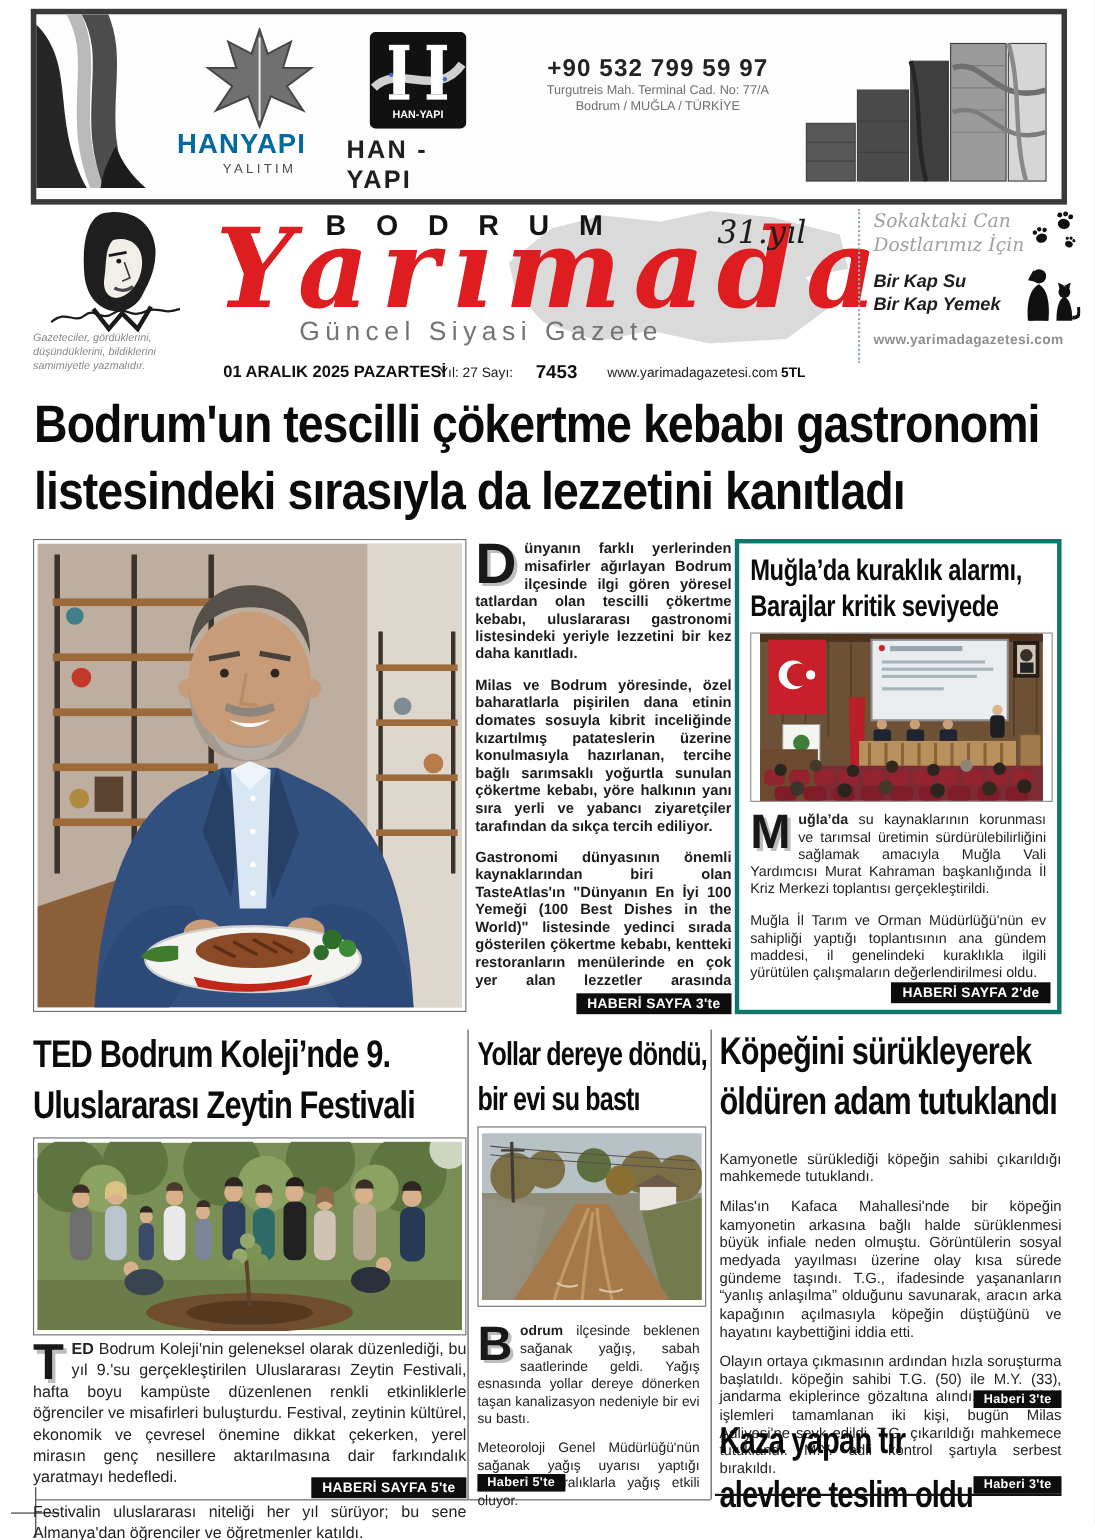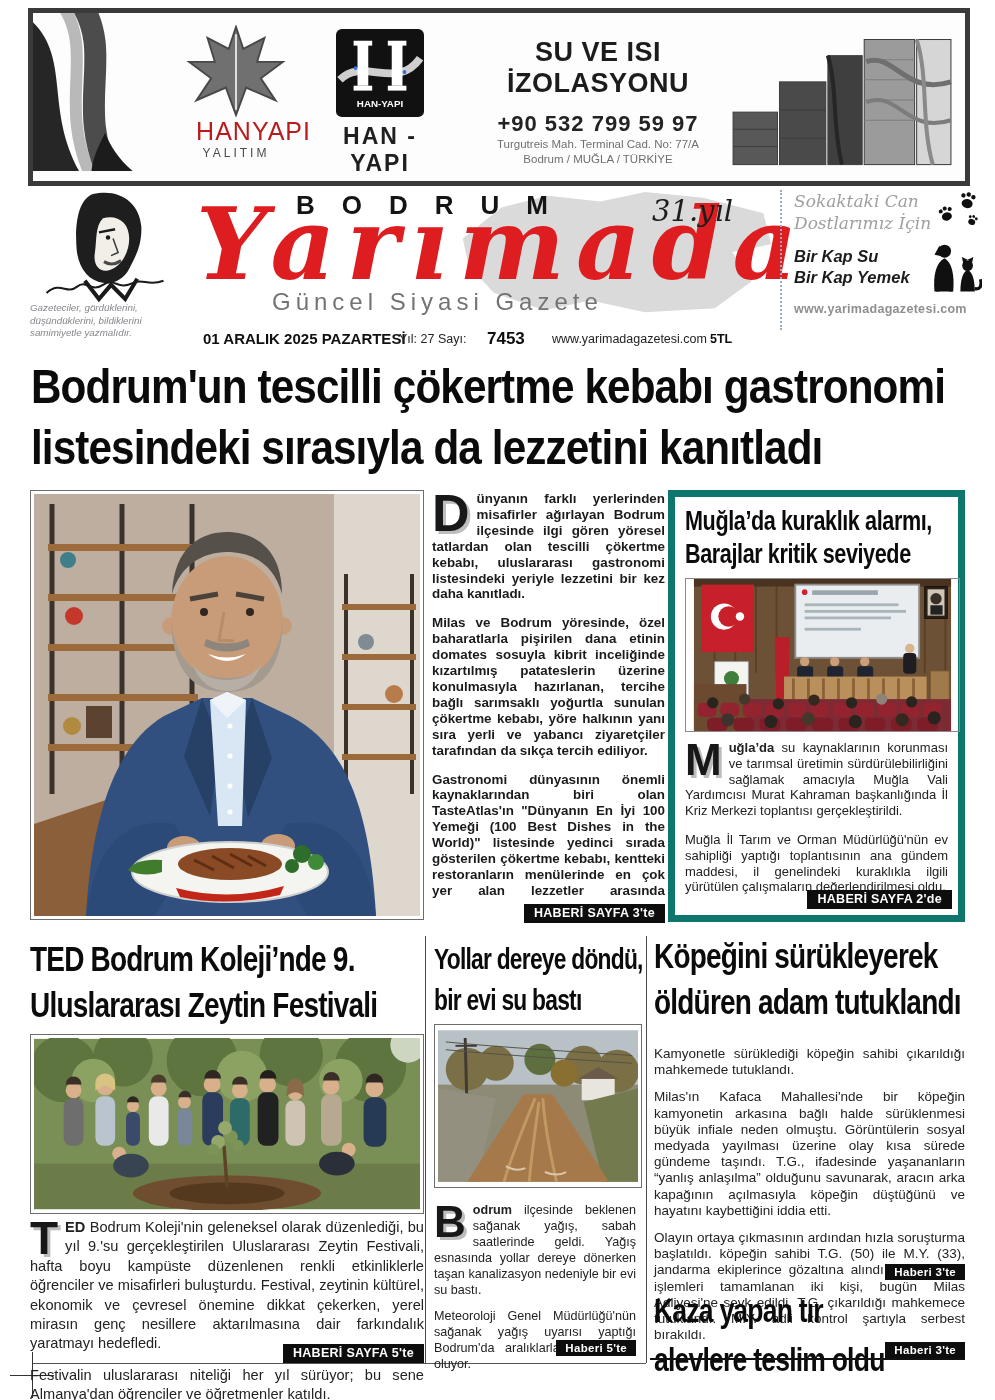--- a/index.html
+++ b/index.html
@@ -3,23 +3,23 @@
 <meta charset="utf-8">
 <style>
   html,body{margin:0;padding:0;background:#e9e9e9}
   #canvas{position:relative;width:995px;height:1400px;background:#fff;overflow:hidden;
           font-family:"Liberation Sans",sans-serif;color:#111}
   .abs{position:absolute}
   .just{text-align:justify}
   .nowrap{white-space:nowrap}
   
   #ad{left:28px;top:8px;width:932px;height:168px;border:5px solid #3a3a3a;background:#fdfdfd;overflow:hidden}
-  .ad-brand1{font-weight:400;font-size:25px;letter-spacing:1px;color:#b91c1c;text-align:right}
+  .ad-brand1{font-weight:700;font-size:25px;letter-spacing:1px;color:#0369a1;text-align:left}
   .ad-brand1-sub{font-size:12px;letter-spacing:3px;color:#4a4a4a;text-align:center}
-  .ad-brand2{font-weight:800;font-size:23px;letter-spacing:2px;color:#1f1f1f;text-align:center}
+  .ad-brand2{font-weight:800;font-size:23px;letter-spacing:2px;color:#1f1f1f;}
   .ad-headline{font-weight:800;font-size:27px;color:#1c1c1c;letter-spacing:.5px}
   .ad-phone{font-weight:800;font-size:22px;color:#232323;letter-spacing:1px}
   .ad-addr{font-size:11.5px;color:#6f6f6f;line-height:15px}
   
   .motto{font-style:italic;font-size:9.8px;color:#86868c;line-height:12.5px}
   #region{font-weight:800;font-size:26px;letter-spacing:27px;color:#141414}
   #paper-title{font-family:"DejaVu Serif",serif;font-style:italic;font-weight:bold;
                font-size:100px;letter-spacing:11px;color:#dd1d1f;line-height:100px}
   #yearnote{font-family:"DejaVu Serif",serif;font-style:italic;font-size:29px;color:#1d1d1d}
   #tagline{font-weight:400;font-size:24px;letter-spacing:5px;color:#737373}
@@ -81,21 +81,20 @@
         <rect x="57" y="16" width="11" height="42" fill="#fff"></rect>
           <rect x="53" y="12" width="19" height="5" fill="#fff"></rect>
           <rect x="53" y="58" width="19" height="5" fill="#fff"></rect>
         <circle cx="20" cy="40" r="2" fill="#3a6bd6"></circle>
           <circle cx="70" cy="44" r="2" fill="#3a6bd6"></circle>
         <text x="45" y="80" font-size="10" fill="#fff" text-anchor="middle" font-weight="bold">HAN-YAPI</text>
       </svg>
       <div class="ad-brand2" style="margin-top:6px">HAN - YAPI</div>
     </div>
     <div class="abs" style="left:420px;top:24px;width:290px;text-align:center">
-      <div class="ad-headline">SU VE ISI İZOLASYONU</div>
       <div class="ad-phone" style="margin-top:12px">+90 532 799 59 97</div>
       <div class="ad-addr" style="margin-top:0">Turgutreis Mah. Terminal Cad. No: 77/A</div>
       <div class="ad-addr">Bodrum / MUĞLA / TÜRKİYE</div>
     </div>
     <svg class="abs" style="left:692px;top:12px" width="232" height="142" viewBox="0 0 230 140">
       <g stroke="#3d3d3d" stroke-width="1">
         <rect x="8" y="86" width="44" height="52" fill="#585858"></rect>
         <line x1="8" y1="103" x2="52" y2="103"></line>
           <line x1="8" y1="120" x2="52" y2="120"></line>
         <rect x="54" y="56" width="46" height="82" fill="#4a4a4a"></rect>
@@ -265,21 +264,21 @@
 
   <div class="abs lead-copy just" style="left:432px;top:491px;width:233px;height:408px;overflow:hidden">
     <p><span class="dropcap" style="font-size:52px">D</span><span>ünyanın farklı yerlerinden misafirler ağırlayan Bodrum ilçesinde ilgi gören yöresel tatlardan olan tescilli çökertme kebabı, uluslararası gastronomi listesindeki yeriyle lezzetini bir kez daha kanıtladı.</span></p>
     <p>Milas ve Bodrum yöresinde, özel baharatlarla pişirilen dana etinin domates sosuyla kibrit inceliğinde kızartılmış patateslerin üzerine konulmasıyla hazırlanan, tercihe bağlı sarımsaklı yoğurtla sunulan çökertme kebabı, yöre halkının yanı sıra yerli ve yabancı ziyaretçiler tarafından da sıkça tercih ediliyor.</p>
     <p>Gastronomi dünyasının önemli kaynaklarından biri olan TasteAtlas'ın "Dünyanın En İyi 100 Yemeği (100 Best Dishes in the World)" listesinde yedinci sırada gösterilen çökertme kebabı, kentteki restoranların menülerinde en çok yer alan lezzetler arasında bulunuyor.</p>
   </div>
   <div class="abs" style="left:432px;top:903px;width:233px;text-align:right">
     <span class="badge">HABERİ SAYFA  3'te</span>
   </div>
 
-  <div class="abs" style="left:668px;top:490px;width:297px;height:432px;border:7px solid #0f766e;background:#fff;box-sizing:border-box;padding:8px 10px">
+  <div class="abs" style="left:668px;top:490px;width:297px;height:432px;border:4px solid #0f766e;background:#fff;box-sizing:border-box;padding:8px 10px">
     <div class="hl" style="font-size:27px;line-height:33px;letter-spacing:-.5px;transform:scale(0.8,1);width:360px">
       <div>Muğla’da kuraklık alarmı,</div>
       <div>Barajlar kritik seviyede</div>
     </div>
     <svg width="273" height="152" viewBox="0 0 274 162" style="display:block;margin-top:7px;border:1px solid #8a8a8a">
       <rect width="274" height="162" fill="#6d5136"></rect>
       <g stroke="#5b4026" stroke-width="2">
         <line x1="22" y1="0" x2="22" y2="100"></line>
           <line x1="44" y1="0" x2="44" y2="100"></line>
           <line x1="66" y1="0" x2="66" y2="100"></line>
@@ -523,21 +522,21 @@
       <g stroke="#d8c6a8" stroke-width="2" fill="none">
         <path d="M70,140 q10,6 20,2"></path>
           <path d="M110,146 q12,5 22,0"></path>
       </g>
     </svg>
   </div>
   <div class="abs flood-copy just" style="left:434px;top:1202px;width:202px">
     <p style="margin:0 0 10px 0"><span class="dropcap" style="font-size:44px">B</span><span class="blead">odrum</span><span> ilçesinde beklenen sağanak yağış, sabah saatlerinde geldi. Yağış esnasında yollar dereye dönerken taşan kanalizasyon nedeniyle bir evi su bastı.</span></p>
     <p style="margin:0">Meteoroloji Genel Müdürlüğü'nün sağanak yağış uyarısı yaptığı Bodrum'da aralıklarla yağış etkili oluyor.</p>
   </div>
-  <div class="abs" style="left:434px;top:1338px;width:202px;text-align:right">
+  <div class="abs" style="left:434px;top:1338px;width:202px;text-align:left">
     <span class="badge badge-sm">Haberi 5'te</span>
   </div>
 
   <div class="abs hl" style="left:654px;top:933px;font-size:35px;line-height:46px;transform:scale(0.8,1);width:420px">
     <div>Köpeğini sürükleyerek</div>
     <div>öldüren adam tutuklandı</div>
   </div>
   <div class="abs dog-copy just" style="left:654px;top:1030px;width:311px">
     <p style="margin:16px 0 11px 0">Kamyonetle sürüklediği köpeğin sahibi çıkarıldığı mahkemede tutuklandı.</p>
     <p style="margin:0 0 11px 0">Milas'ın Kafaca Mahallesi'nde bir köpeğin kamyonetin arkasına bağlı halde sürüklenmesi büyük infiale neden olmuştu. Görüntülerin sosyal medyada yayılması üzerine olay kısa sürede gündeme taşındı.  T.G., ifadesinde yaşananların “yanlış anlaşılma” olduğunu savunarak, aracın arka kapağının açılmasıyla köpeğin düştüğünü ve hayatını kaybettiğini iddia etti.</p>

